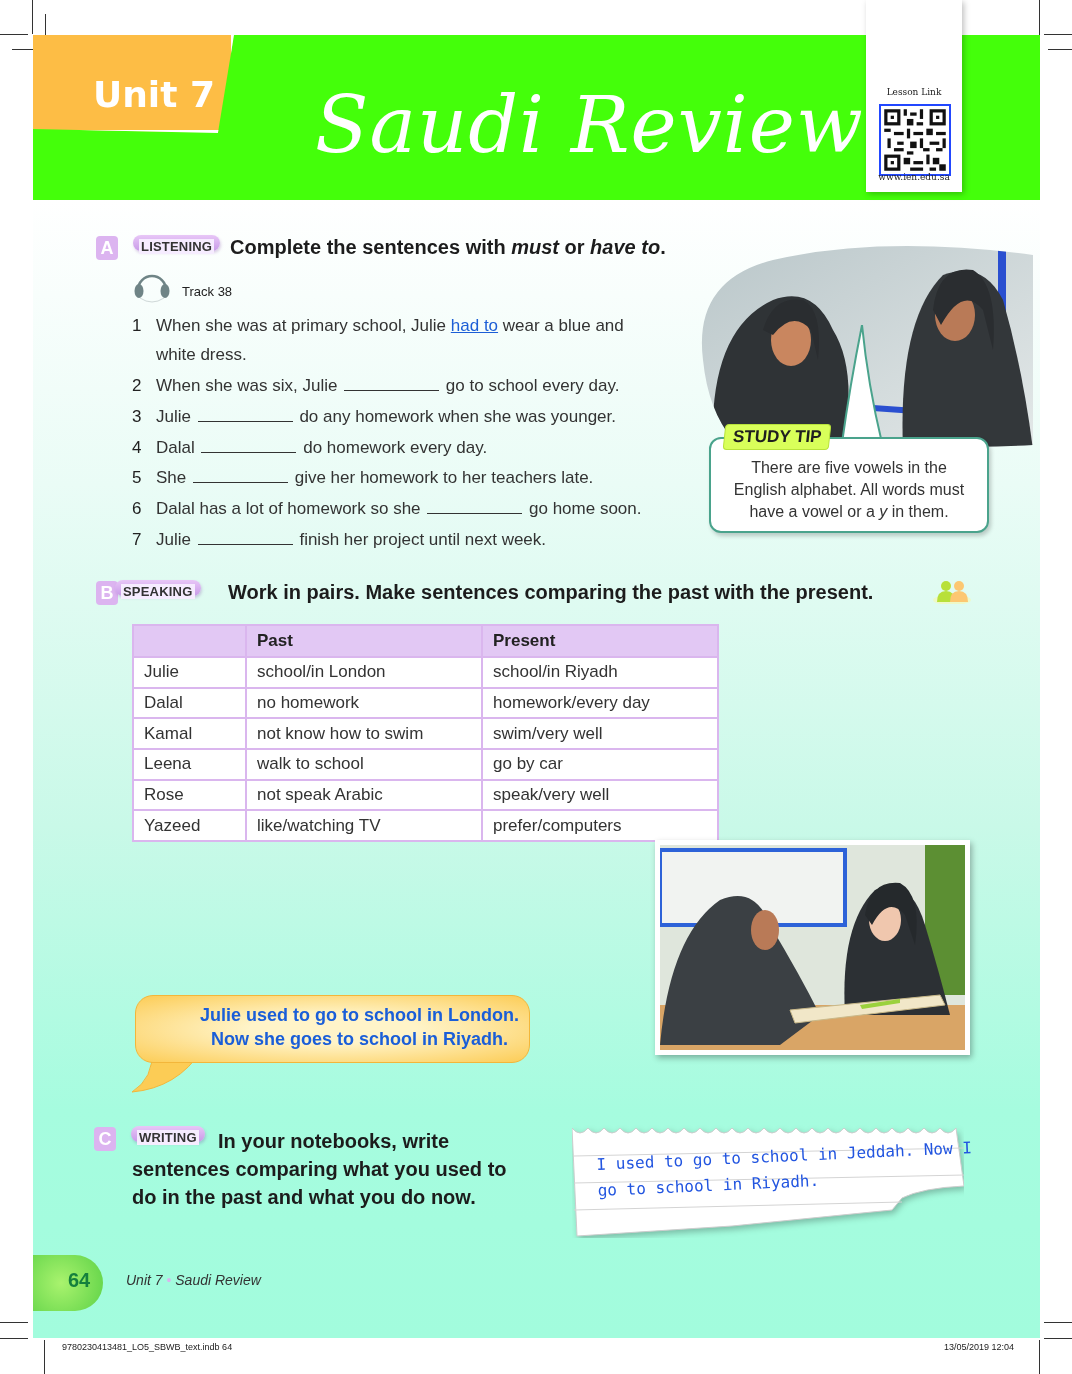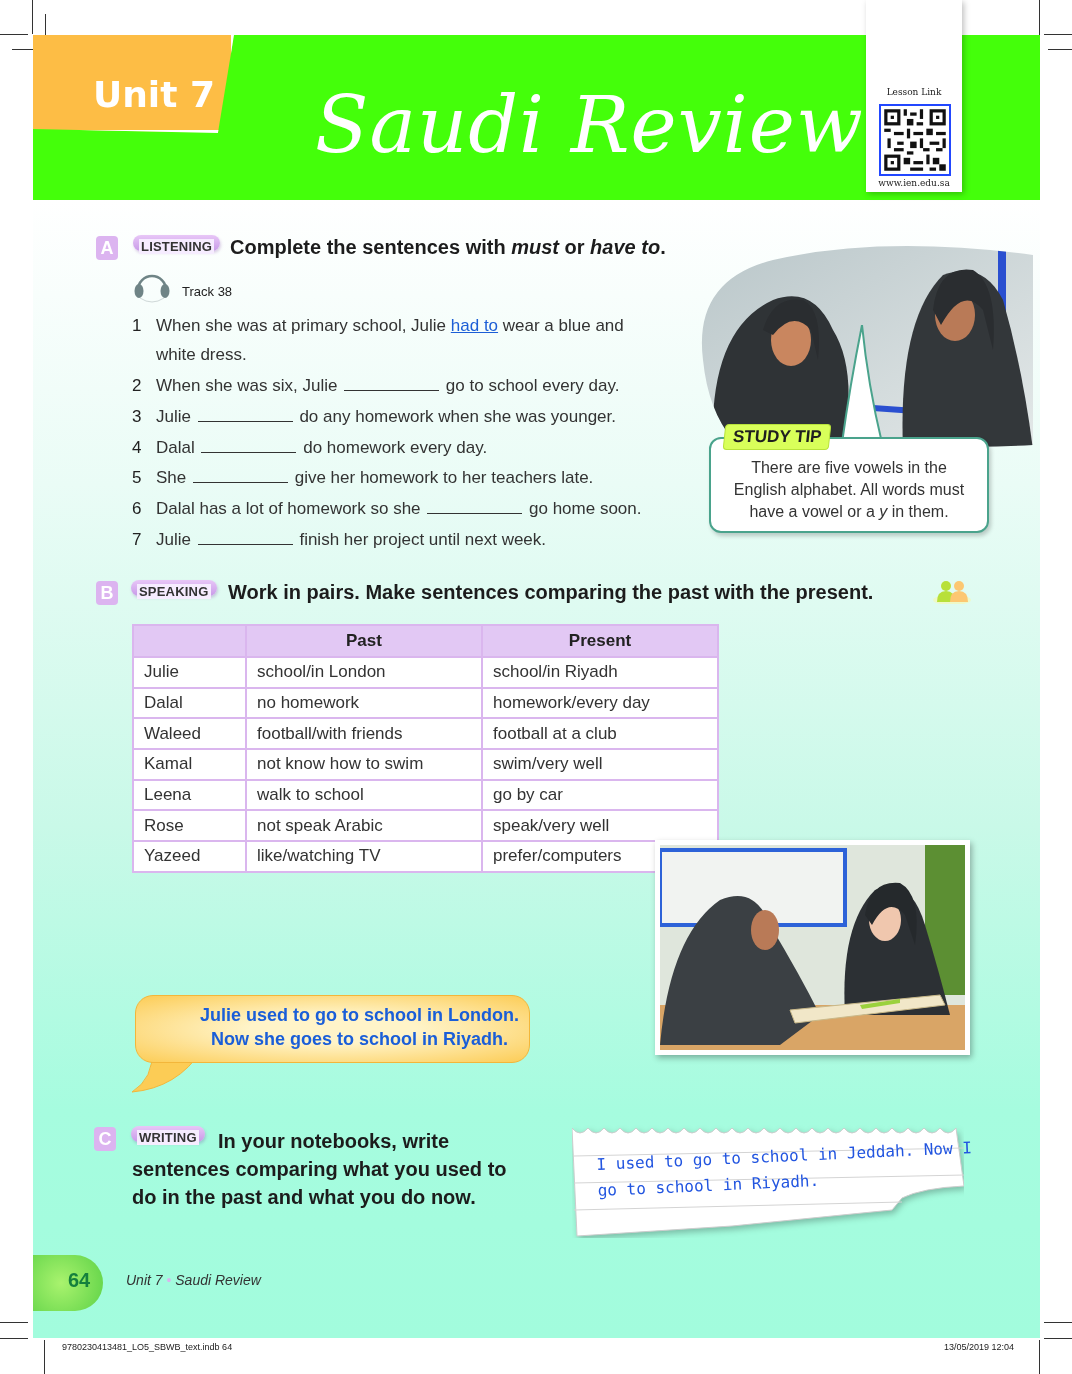--- a/index.html
+++ b/index.html
@@ -6,21 +6,21 @@
   body{width:1072px;height:1374px;position:relative;background:#ffffff;overflow:hidden;font-family:"Liberation Sans","DejaVu Sans",sans-serif;color:#222;}
   .crop{position:absolute;background:#333;}
   .page-bg{position:absolute;left:33px;top:200px;width:1007px;height:1138px;background:linear-gradient(180deg,#ffffff 0%,#eafcf6 25%,#c9f9e8 55%,#a6fcdf 80%,#a2fcdd 100%);}
   .header-band{position:absolute;left:33px;top:35px;width:1007px;height:165px;background:#44ff0a;}
   .unit-tab{position:absolute;left:33px;top:35px;width:198px;height:95px;background:#fdbd45;border-right:3px solid #fff;border-bottom:3px solid #fff;border-bottom-right-radius:6px;transform-origin:left top;clip-path:polygon(0 0,100% 0,100% 0,92% 100%,0 96%);}
   .unit-label{position:absolute;left:93px;top:74px;font-size:36px;font-weight:bold;color:#fff;font-family:"DejaVu Sans",sans-serif;}
   .title{position:absolute;left:315px;top:80px;font-size:78px;font-style:italic;color:#fff;font-family:"DejaVu Serif",serif;letter-spacing:1px;}
   .qr-card{position:absolute;left:866px;top:0;width:96px;height:192px;background:#fff;box-shadow:2px 2px 6px rgba(0,0,0,0.25);}
   .qr-label{position:absolute;left:0;top:87px;width:100%;text-align:center;font-size:9px;font-family:"DejaVu Serif",serif;color:#222;}
   .qr-box{position:absolute;left:13px;top:104px;width:68px;height:68px;border:2px solid #2247ff;background:#fff;}
-  .qr-url{position:absolute;left:0;top:178px;width:100%;text-align:center;font-size:9px;font-family:"DejaVu Serif",serif;color:#222;}
+  .qr-url{position:absolute;left:0;top:172px;width:100%;text-align:center;font-size:9px;font-family:"DejaVu Serif",serif;color:#222;}
 
   .badge-letter{position:absolute;width:22px;height:24px;border-radius:4px;background:#dcb4f0;color:#fff;font-weight:bold;font-size:18px;text-align:center;line-height:24px;}
   .skill-badge{position:absolute;height:16px;padding:0 6px;border-radius:11px;background:linear-gradient(180deg,#e8c7f7,#c89ae8);color:#333;font-weight:bold;font-size:13px;line-height:24px;letter-spacing:0.2px;box-shadow:1px 2px 3px rgba(120,60,160,0.25);}
   .skill-badge span{background:#f6ecff;padding:0 2px;}
   .instr{position:absolute;font-weight:bold;font-size:20px;color:#1c1c1c;}
   .instr i{font-style:italic;}
 
   .track{position:absolute;left:133px;top:268px;}
   .track-text{position:absolute;left:182px;top:284px;font-size:13px;font-weight:normal;color:#222;}
 
@@ -29,21 +29,21 @@
   .blank{display:inline-block;width:95px;border-bottom:1px solid #333;height:14px;margin:0 2px;vertical-align:baseline;}
   .answer{color:#1c5ed6;text-decoration:underline;}
 
   .photo1{position:absolute;left:693px;top:240px;width:340px;height:210px;}
   .study-tip{position:absolute;left:709px;top:437px;width:276px;height:92px;background:#fff;border:2px solid #4aa38c;border-radius:12px;box-shadow:2px 3px 4px rgba(0,0,0,0.2);}
   .study-tip-label{position:absolute;left:724px;top:424px;background:#d9ff5a;padding:2px 8px;font-weight:bold;font-size:17px;color:#1f1f1f;border-radius:4px;transform:skewX(-6deg);border:1px solid #b8e33a;}
   .study-tip-text{position:absolute;left:714px;top:457px;width:270px;text-align:center;font-size:16px;line-height:22px;color:#333;}
 
   table.cmp{position:absolute;left:132px;top:624px;border-collapse:collapse;font-size:17px;color:#333;}
   table.cmp td,table.cmp th{border:2px solid #dab6ee;height:28.7px;padding:0 10px;text-align:left;background:#fff;white-space:nowrap;}
-  table.cmp th{background:#e2c8f4;font-weight:bold;color:#222;text-align:center;height:30px;}
+  table.cmp th{background:#e2c8f4;font-weight:bold;color:#222;height:30px;}
   table.cmp col.c1{width:113px;} table.cmp col.c2{width:236px;} table.cmp col.c3{width:236px;}
 
   .photo2{position:absolute;left:655px;top:840px;width:315px;height:215px;background:#fff;padding:5px;box-sizing:border-box;box-shadow:2px 3px 6px rgba(0,0,0,0.3);}
 
   .speech{position:absolute;left:135px;top:995px;width:393px;height:66px;border-radius:18px;background:radial-gradient(ellipse at center,#fff4c9 30%,#fccc55 100%);border:1px solid #f3b63a;}
   .speech-text{position:absolute;left:135px;top:1003px;width:449px;text-align:center;font-weight:bold;font-size:18px;line-height:24px;color:#1a5ed8;}
   .speech-tail{position:absolute;left:132px;top:1050px;}
 
   .note{position:absolute;left:572px;top:1118px;width:392px;height:120px;}
   .note-text{position:absolute;left:596px;top:1152px;font-size:16px;line-height:26px;color:#2255e0;font-family:"DejaVu Sans Mono",monospace;transform:rotate(-2.6deg);transform-origin:left top;}
@@ -195,21 +195,21 @@
 </svg>
 <div class="study-tip"></div>
 <div class="study-tip-label">STUDY TIP</div>
 <div class="study-tip-text">
   <div>There are five vowels in the</div>
   <div>English alphabet. All words must</div>
   <div><span>have a vowel or a </span><i>y</i><span> in them.</span></div>
 </div>
 
 <div class="badge-letter" style="left:96px;top:581px">B</div>
-<div class="skill-badge" style="left:131px;top:580px"><span>SPEAKING</span></div>
+<div class="skill-badge" style="left:115px;top:580px"><span>SPEAKING</span></div>
 <div class="instr" style="left:228px;top:581px">Work in pairs. Make sentences comparing the past with the present.</div>
 <div style="position:absolute;left:932px;top:578px">
   <svg width="40" height="26" viewBox="0 0 40 26">
     <ellipse cx="20" cy="22" rx="19" ry="5" fill="#eef9c8"></ellipse>
     <circle cx="14" cy="8" r="5" fill="#b8e03a"></circle>
       <path d="M5 24 Q5 13 14 13 Q23 13 23 24 Z" fill="#b8e03a"></path>
     <circle cx="27" cy="8" r="5" fill="#fcc772"></circle>
       <path d="M18 24 Q18 13 27 13 Q36 13 36 24 Z" fill="#fcc772"></path>
   </svg>
 </div>
@@ -230,25 +230,20 @@
   <tbody>
     <tr>
         <td>Julie</td>
         <td>school/in London</td>
         <td>school/in Riyadh</td>
       </tr>
     <tr>
         <td>Dalal</td>
         <td>no homework</td>
         <td>homework/every day</td>
-      </tr>
-    <tr>
-        <td>Waleed</td>
-        <td>football/with friends</td>
-        <td>football at a club</td>
       </tr>
     <tr>
         <td>Kamal</td>
         <td>not know how to swim</td>
         <td>swim/very well</td>
       </tr>
     <tr>
         <td>Leena</td>
         <td>walk to school</td>
         <td>go by car</td>

